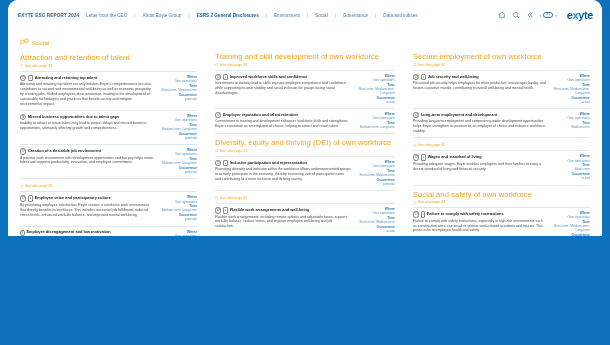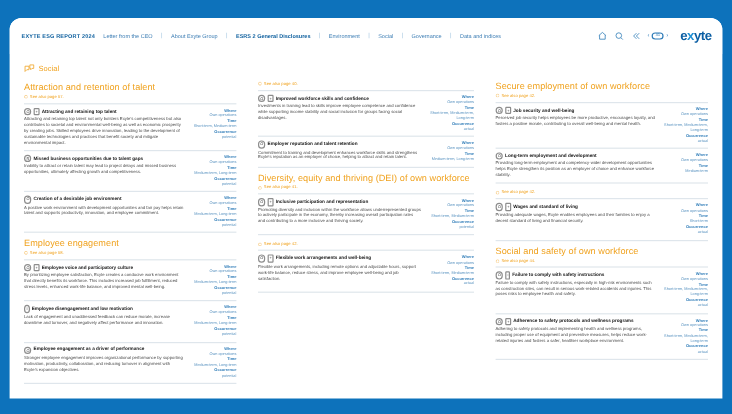--- a/index.html
+++ b/index.html
@@ -5,21 +5,21 @@
   html,body{margin:0;padding:0;}
   body{
     width:610px;height:345px;overflow:hidden;
     background:#0b6fb8;
     font-family:"Liberation Sans", sans-serif;
     -webkit-font-smoothing:antialiased;
   }
   
   .frame{position:absolute;inset:0;background:#0d72bb;}
   .page{
-    position:absolute;left:8px;top:15px;width:594px;height:317px;
+    position:absolute;left:8px;top:0;width:594px;height:236px;
     background:#ffffff;border-radius:10px 10px 0 0;overflow:hidden;
   }
   
   .topbar{
     position:absolute;left:0;top:0;width:594px;height:30px;
     background:#fff;display:flex;align-items:center;
   }
   .nav-left{display:flex;align-items:center;padding-left:10px;gap:4px;}
   .brandtag{
     font-size:4.6px;font-weight:bold;color:#0d5f9e;letter-spacing:.15px;
@@ -199,21 +199,20 @@
                   <div class="m-k">Where</div>
                   <div class="m-v">Own operations</div>
                   <div class="m-k">Time</div>
                   <div class="m-v">Medium-term, Long-term</div>
                   <div class="m-k">Occurrence</div>
                   <div class="m-v">potential</div>
                 </div>
               </div>
             </div>
             <div class="topic">
-              <div class="topic-title">Employee engagement</div>
               <div class="topic-ref">
                 <svg class="ref-ico" viewBox="0 0 24 24" fill="none" stroke="#f0a21e" stroke-width="2.5">
                   <circle cx="12" cy="12" r="9"></circle>
                 </svg>
                 <span>See also page 58.</span>
               </div>
               <div class="imp">
                 <div class="imp-main">
                   <div class="imp-head">
                     <span class="badge circ">O</span>
@@ -265,20 +264,21 @@
                   <div class="m-v">potential</div>
                 </div>
               </div>
             </div>
           </div>
       </div>
       <div class="col c2">
         <div style="height:15px"></div>
         <div>
             <div class="topic">
+              <div class="topic-title">Training and skill development of own workforce</div>
               <div class="topic-ref">
                 <svg class="ref-ico" viewBox="0 0 24 24" fill="none" stroke="#f0a21e" stroke-width="2.5">
                   <circle cx="12" cy="12" r="9"></circle>
                 </svg>
                 <span>See also page 40.</span>
               </div>
               <div class="imp">
                 <div class="imp-main">
                   <div class="imp-head">
                     <span class="badge circ">O</span>

